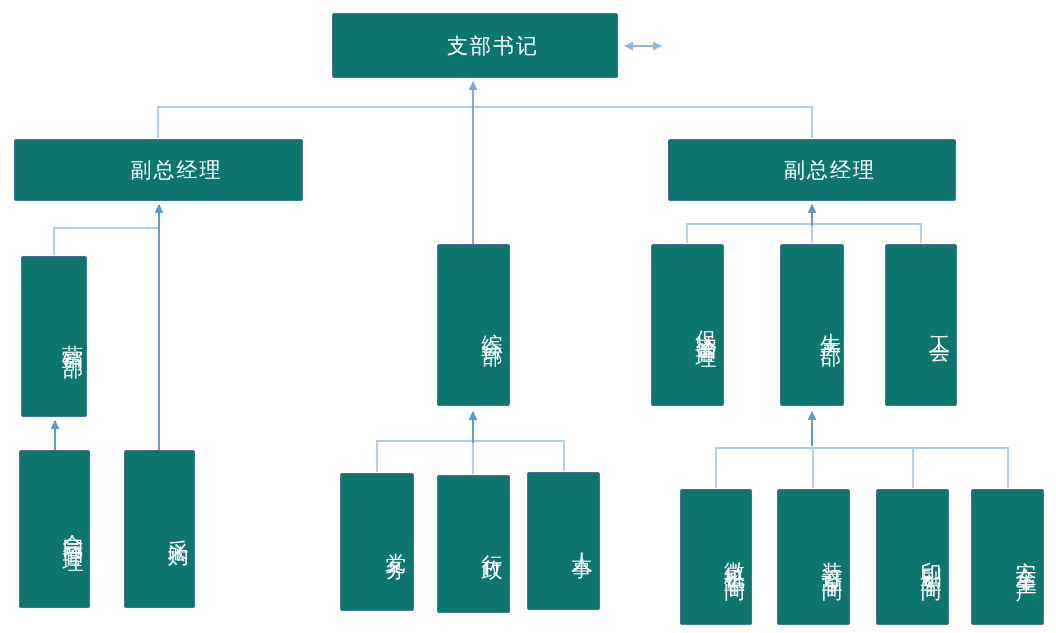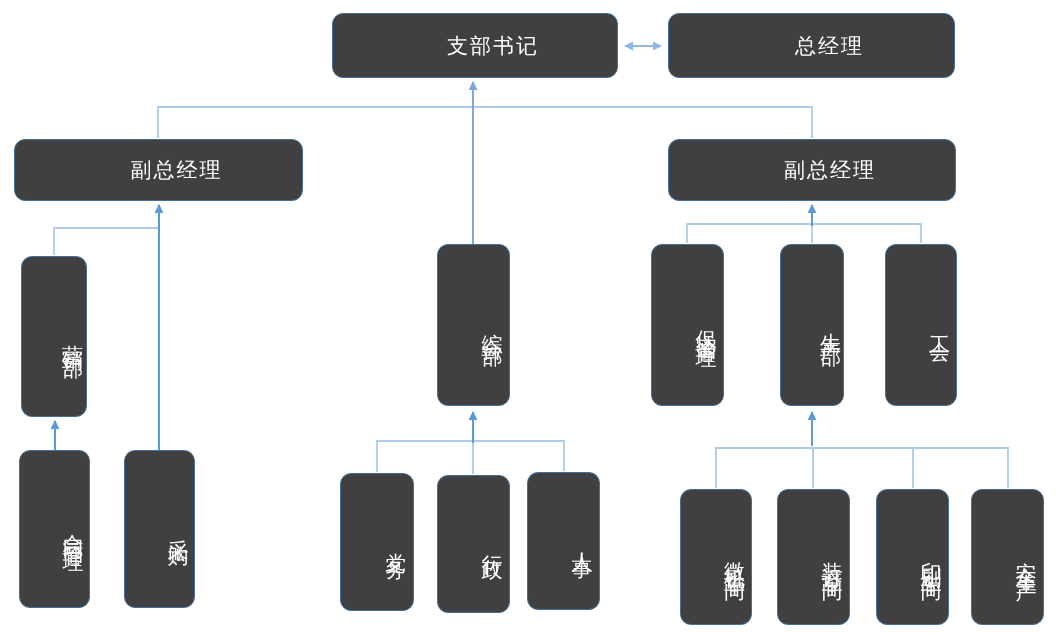--- a/index.html
+++ b/index.html
@@ -3,21 +3,21 @@
 <meta charset="utf-8">
 <style>
   html,body { margin:0; padding:0; background:#ffffff; }
   .stage {
     position:relative; width:1056px; height:633px; background:#ffffff;
     font-family:"DejaVu Sans", sans-serif; overflow:hidden;
   }
   .connector-layer { position:absolute; left:0; top:0; width:1056px; height:633px; }
   .node {
     position:absolute; box-sizing:border-box;
-    background:#404040; border:1.5px solid #41719C; border-radius:11px;
+    background:#0f766e; border:1.5px solid #41719C; border-radius:2px;
     display:flex; align-items:center; justify-content:center;
     color:#ffffff;
     padding-left:36px;
   }
   .node .lbl { font-size:21px; color:#ffffff; }
   .node.h .lbl { letter-spacing:2px; white-space:nowrap; }
   .node.v .lbl {
     writing-mode:vertical-rl; text-orientation:upright;
     letter-spacing:6px; line-height:1;
   }
@@ -62,23 +62,20 @@
 
     <path d="M716,488 L716,448 L1008,448 L1008,488" fill="none" stroke="#AECBE9" stroke-width="1.8"></path>
     <line x1="813" y1="448" x2="813" y2="488" stroke="#AECBE9" stroke-width="1.8"></line>
     <line x1="913" y1="448" x2="913" y2="488" stroke="#AECBE9" stroke-width="1.8"></line>
     <line x1="812" y1="446" x2="812" y2="412" stroke="#5B9BD5" stroke-width="2" marker-end="url(#ahBlue)"></line>
   </svg>
 
   <div class="node h" style="left:332px; top:13px;  width:286px; height:65px;">
     <span class="lbl">支部书记</span>
   </div>
-  <div class="node h" style="left:668px; top:13px;  width:287px; height:65px;">
-    <span class="lbl">总经理</span>
-  </div>
   <div class="node h" style="left:14px;  top:139px; width:289px; height:62px;">
     <span class="lbl">副总经理</span>
   </div>
   <div class="node h" style="left:668px; top:139px; width:288px; height:62px;">
     <span class="lbl">副总经理</span>
   </div>
 
   <div class="node v" style="left:21px;  top:256px; width:66px; height:161px;">
     <span class="lbl">营销部</span>
   </div>

